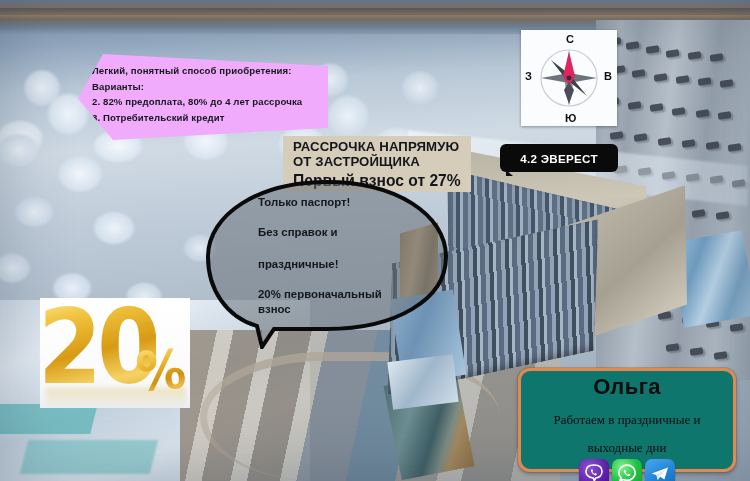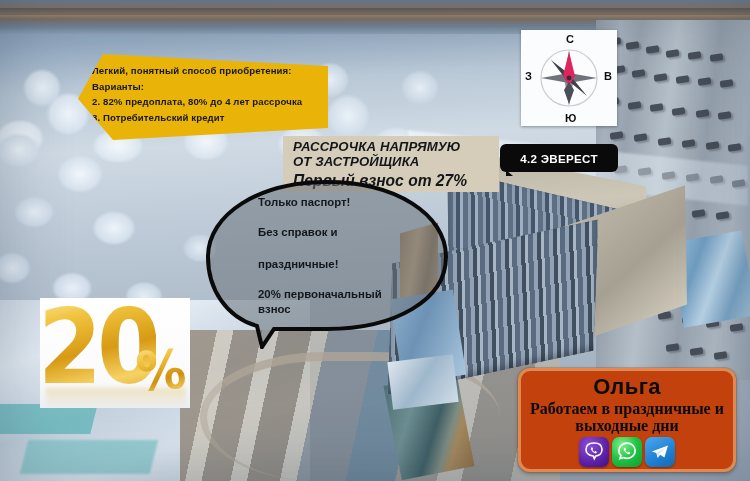--- a/index.html
+++ b/index.html
@@ -152,33 +152,33 @@
   .snow-edge{
     position:absolute;left:408px;top:148px;width:340px;height:40px;
     background:linear-gradient(100deg,rgba(240,246,251,.75),rgba(215,227,238,.35));
     transform:skewY(6deg);filter:blur(1px);
   }
   .vignette{position:absolute;inset:0;box-shadow:inset 0 0 70px rgba(40,55,75,.30);}
 
   
   .pink-block{
     position:absolute;left:78px;top:54px;width:250px;height:86px;
-    background:#eab308;
+    background:#f0abfc;
     clip-path:polygon(10% 0%, 100% 14%, 100% 86%, 14% 100%, 0% 52%);
     padding:10px 8px 6px 14px;
   }
   .pink-block p{
     margin:0 0 1px 0;color:#16181c;font-size:9.6px;font-weight:bold;
     letter-spacing:.1px;line-height:14.6px;white-space:nowrap;
   }
 
   
   .tan-box{
-    position:absolute;left:283px;top:136px;width:216px;height:56px;
-    background:#d5cdba;padding:4px 8px 18px 10px;font-style:italic;
+    position:absolute;left:283px;top:136px;width:188px;height:56px;
+    background:#d5cdba;padding:4px 8px 18px 10px;
   }
   .tan-box .l1,.tan-box .l2{
     color:#13161a;font-size:13.2px;font-weight:bold;line-height:14.6px;
     letter-spacing:.1px;white-space:nowrap;
   }
   .tan-box .l3{
     color:#13161a;font-size:15.6px;font-weight:bold;line-height:19px;
     margin-top:2px;white-space:nowrap;
   }
 
@@ -244,31 +244,31 @@
   }
   .gold-card .refl{
     position:absolute;left:6px;bottom:0;width:140px;height:20px;
     background:linear-gradient(180deg,rgba(215,170,40,.26),rgba(255,255,255,0));
     filter:blur(2px);
   }
 
   
   .olga{
     position:absolute;left:518px;top:368px;width:218px;height:104px;
-    background:#c2410c;border:3px solid #e08a52;border-radius:12px;
+    background:#0f766e;border:3px solid #e08a52;border-radius:12px;
     box-shadow:0 0 0 1px rgba(120,70,30,.25), 0 2px 4px rgba(0,0,0,.3);
     text-align:center;padding-top:4px;
   }
   .olga .name{
     color:#0b0c0e;font-size:22px;font-weight:bold;line-height:24px;
     letter-spacing:.4px;
   }
   .olga .sub{
-    color:#0b0c0e;font-size:16px;font-weight:bold;line-height:15px;
-    font-family:"Liberation Serif",serif;margin-top:2px;
+    color:#0b0c0e;font-size:13px;font-weight:normal;line-height:15px;
+    font-family:"Liberation Serif",serif;margin-top:13px;
   }
   .olga .msgs{
     display:flex;justify-content:center;gap:3px;margin-top:4px;
   }
   .msg{width:30px;height:30px;border-radius:7px;position:relative;
        box-shadow:0 1px 2px rgba(0,0,0,.35);}
   .msg.viber{background:radial-gradient(circle at 34% 28%,#8a4fd6,#5b1fa6 62%,#3d1276);}
   .msg.wa{background:radial-gradient(circle at 34% 26%,#7ef08a,#21c445 48%,#0f9b2d);}
   .msg.tg{background:linear-gradient(150deg,#4aa8f0,#1f7fd1 60%,#1668b0);}
   .msg svg{position:absolute;left:0;top:0;}

